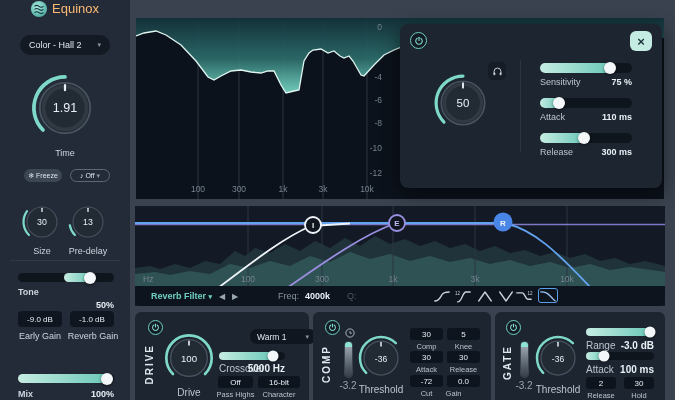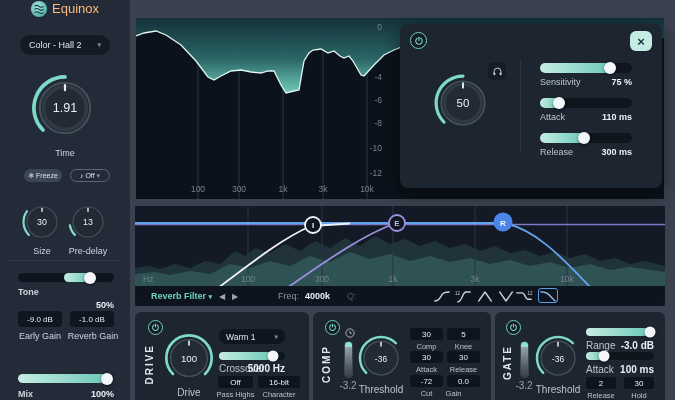--- a/index.html
+++ b/index.html
@@ -60,21 +60,21 @@
   .vtitle{position:absolute;writing-mode:vertical-rl;transform:rotate(180deg);
           font-size:10px;font-weight:bold;letter-spacing:2px;color:#dfe7ee;}
   .cell-box{position:absolute;height:12px;border-radius:3px;background:#0e141d;color:#e6edf3;
             font-size:8px;display:flex;align-items:center;justify-content:center;}
   .cell-lbl{position:absolute;font-size:7.5px;color:#b9c3cd;text-align:center;}
   .meter{position:absolute;width:9px;border-radius:4px;background:#1a212b;border:1px solid #3a4450;
          overflow:hidden;box-sizing:border-box;}
   .meter-cap{height:5px;background:#8fe3d2;}
   .meter-body{height:100%;background:linear-gradient(180deg,#98a2ac,#535d67 55%,#2a323c);}
   .drop{position:absolute;background:#10161f;border-radius:7px;color:#dfe7ee;font-size:8.5px;
-        display:flex;align-items:center;justify-content:space-between;padding:0 7px;box-sizing:border-box;}
+        display:flex;align-items:center;justify-content:space-between;padding:0 7px;box-sizing:border-box;margin-left:31px;}
   .chev{color:#8b97a4;font-size:7px;}
   .ficon{position:absolute;top:3px;}
   .ficon svg{stroke:#c9d2dc;stroke-width:1.5;fill:none;stroke-linecap:round;stroke-linejoin:round;}
   .ficon text{stroke:none;fill:#c9d2dc;font-size:5px;}
 </style>
 </head>
 <body>
 
 <div id="app">
 

